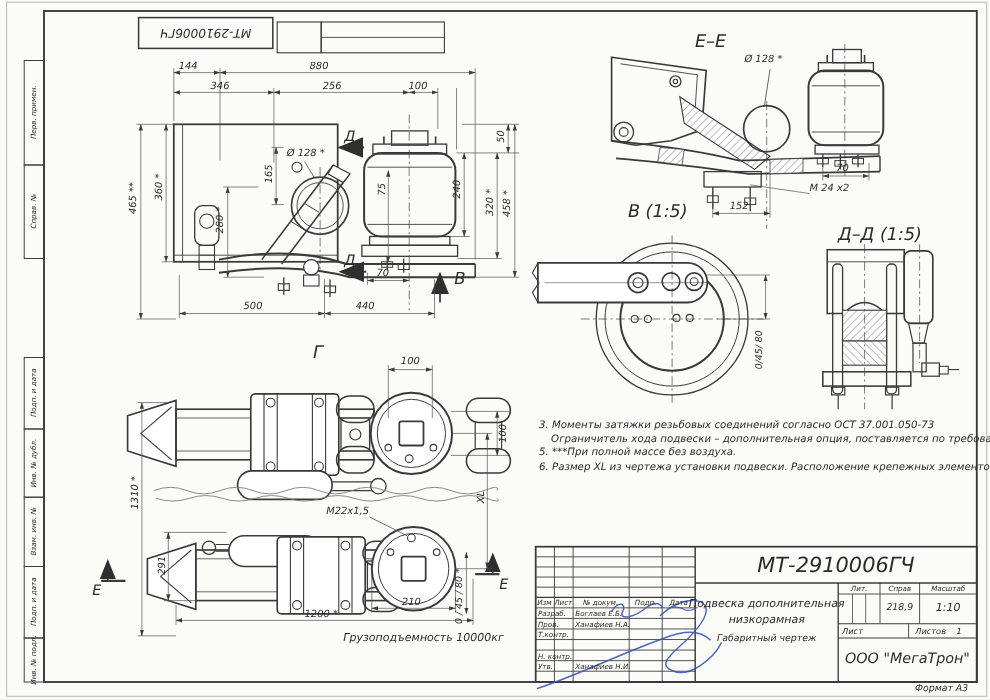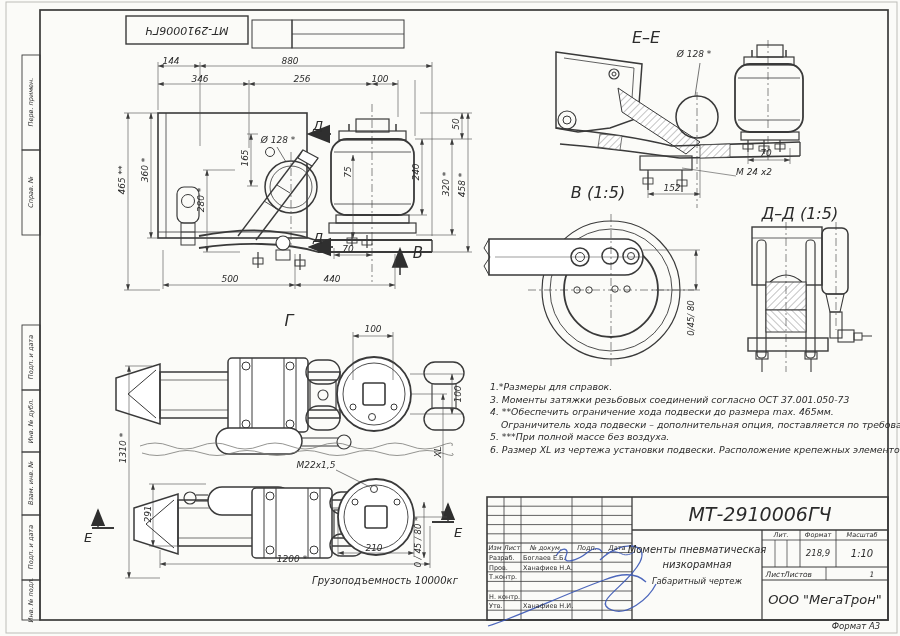--- a/index.html
+++ b/index.html
@@ -3,21 +3,21 @@
 <meta charset="utf-8">
 <style>
   html,body{margin:0;padding:0;background:#e9e9e6;}
   #sheet{position:relative;width:900px;height:636px;background:#fbfbf8;overflow:hidden;
          font-family:"DejaVu Sans",sans-serif;}
   svg{position:absolute;left:0;top:0;}
   .t{position:absolute;font-style:italic;white-space:nowrap;color:#2b2b2b;
      transform:translate(-50%,-50%);font-family:"DejaVu Sans",sans-serif;}
   .rot{transform:translate(-50%,-50%) rotate(-90deg);}
   .flip{transform:translate(-50%,-50%) rotate(180deg);}
-  .nt{position:absolute;white-space:nowrap;color:#2b2b2b;transform:none;}
+  .nt{position:absolute;font-style:italic;white-space:nowrap;color:#2b2b2b;transform:none;}
   .s6{font-size:6.5px}.s7{font-size:7.5px}.s8{font-size:8.5px}.s9{font-size:9px}
   .s10{font-size:10px}.s11{font-size:11px}.s13{font-size:13px}.s15{font-size:15px}
   .s16{font-size:16px}.s19{font-size:19px}
   .notes{position:absolute;left:490px;top:381px;width:402px;}
   .notes div{font-size:9.3px;font-style:italic;color:#2b2b2b;line-height:12.6px;white-space:nowrap;}
   .ind{padding-left:11px;}
 </style>
 </head>
 <body>
 
@@ -443,49 +443,47 @@
 <span class="t rot s9" style="left:148px;top:514px">291</span>
 <span class="t s9" style="left:316px;top:465px">М22х1,5</span>
 <span class="t s9" style="left:374px;top:548px">210</span>
 <span class="t s9" style="left:292px;top:559px">1200 *</span>
 <span class="t rot s8" style="left:418px;top:542px">0 / 45 / 80 *</span>
 <span class="t s13" style="left:88px;top:537px">Е</span>
 <span class="t s13" style="left:458px;top:532px">Е</span>
 <span class="t s10" style="left:385px;top:580px">Грузоподъемность  10000кг</span>
 
 <div class="notes">
-  <div>1.*Размеры для справок.</div>
   <div>3. Моменты затяжки резьбовых соединений согласно ОСТ 37.001.050-73</div>
-  <div>4. **Обеспечить ограничение хода подвески до размера max. 465мм.</div>
   <div class="ind">Ограничитель хода подвески – дополнительная опция, поставляется по требованию заказчика.</div>
   <div>5. ***При полной массе без воздуха.</div>
   <div>6. Размер XL из чертежа установки подвески. Расположение крепежных элементов</div>
 </div>
 
 <span class="t s19" style="left:760px;top:514px">МТ-2910006ГЧ</span>
-<span class="t s10" style="left:697px;top:549px">Моменты пневматическая</span>
+<span class="t s10" style="left:697px;top:549px">Подвеска дополнительная</span>
 <span class="t s10" style="left:697px;top:564px">низкорамная</span>
 <span class="t s8" style="left:697px;top:581px">Габаритный чертеж</span>
 <span class="t s6" style="left:495px;top:548px">Изм</span>
 <span class="t s6" style="left:512px;top:548px">Лист</span>
 <span class="t s6" style="left:546px;top:548px">№ докум.</span>
 <span class="t s6" style="left:587px;top:548px">Подп.</span>
 <span class="t s6" style="left:617px;top:548px">Дата</span>
 <span class="nt s6" style="left:489px;top:554px">Разраб.</span>
 <span class="nt s6" style="left:523px;top:554px">Боглаев Е.Б.</span>
 <span class="nt s6" style="left:489px;top:563.5px">Пров.</span>
 <span class="nt s6" style="left:523px;top:563.5px">Ханафиев Н.А.</span>
 <span class="nt s6" style="left:489px;top:573px">Т.контр.</span>
 <span class="nt s6" style="left:489px;top:592.5px">Н. контр.</span>
 <span class="nt s6" style="left:489px;top:602px">Утв.</span>
 <span class="nt s6" style="left:523px;top:602px">Ханафиев Н.И.</span>
 <span class="t s6" style="left:781px;top:535px">Лит.</span>
-<span class="t s6" style="left:818px;top:535px">Формат</span>
+<span class="t s6" style="left:818px;top:535px">Справ</span>
 <span class="t s6" style="left:862px;top:535px">Масштаб</span>
 <span class="t s8" style="left:818px;top:553px">218,9</span>
 <span class="t s10" style="left:862px;top:553px">1:10</span>
 <span class="t s7" style="left:775px;top:574px">Лист</span>
-<span class="t s7" style="left:798px;top:574px">Листов</span>
+<span class="t s7" style="left:846px;top:574px">Листов</span>
 <span class="t s7" style="left:872px;top:574px">1</span>
 <span class="t s13" style="left:825px;top:599px">ООО "МегаТрон"</span>
 <span class="t s8" style="left:856px;top:626px">Формат А3</span>
 
 </div>
 
 </body></html>

